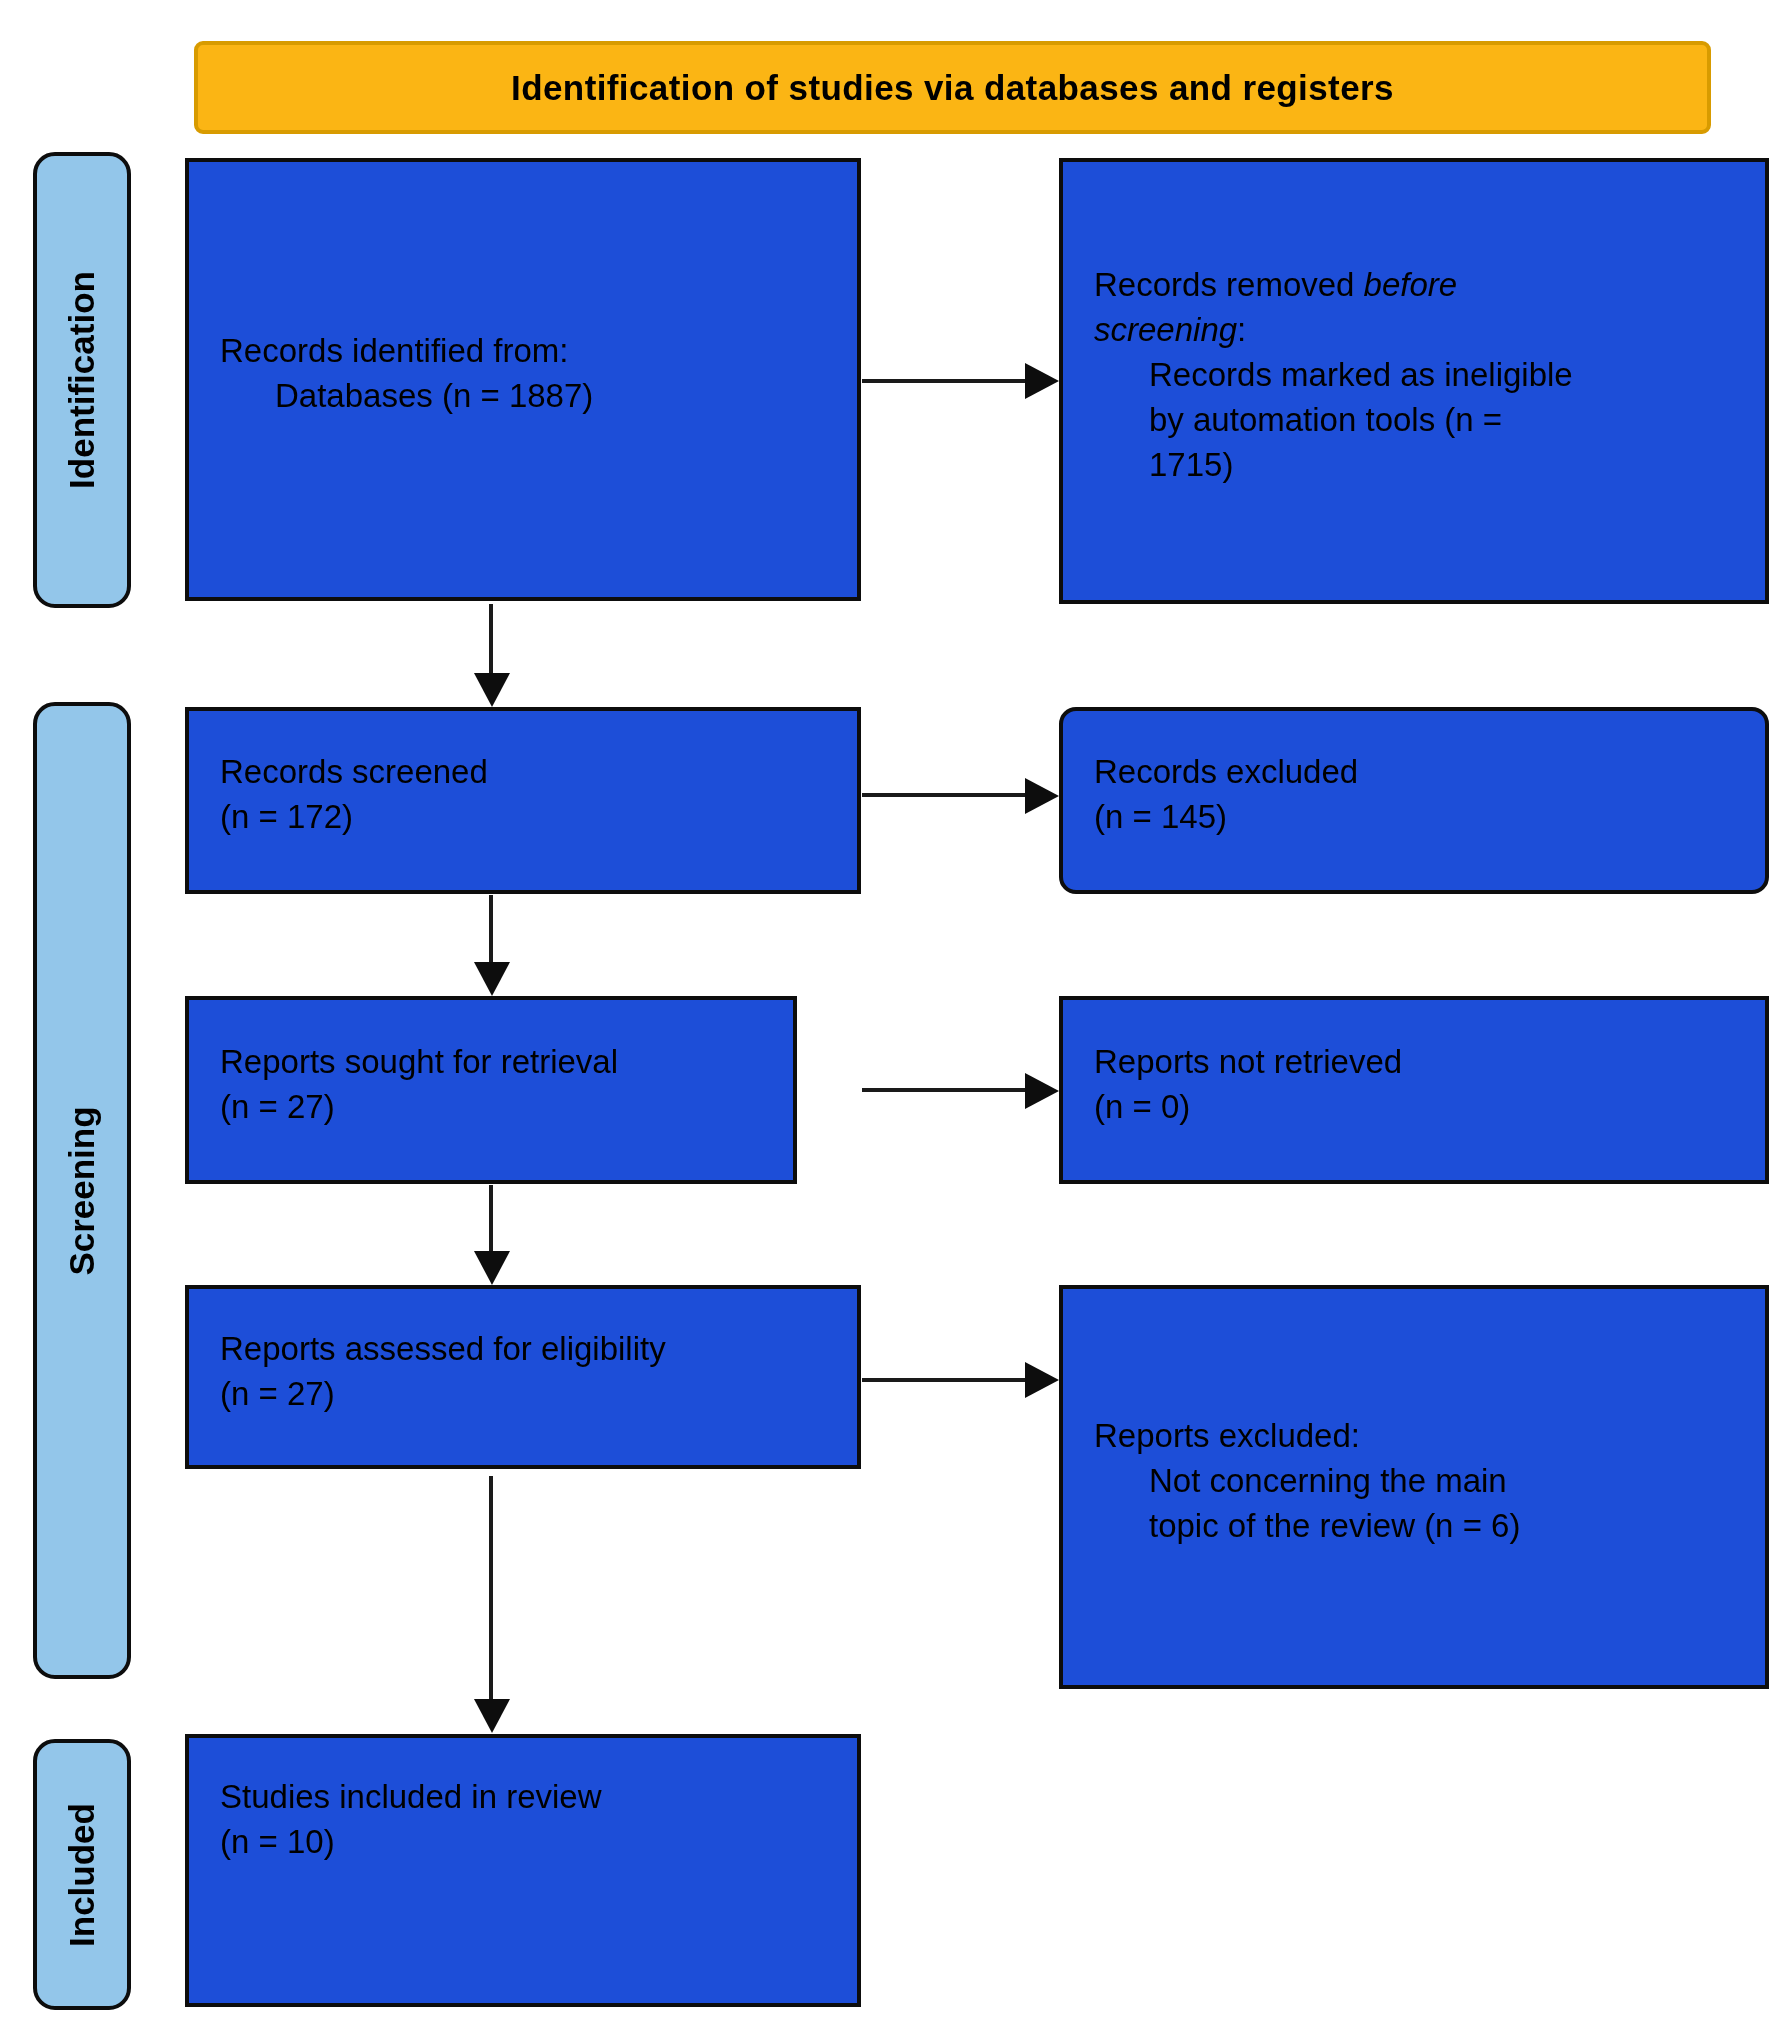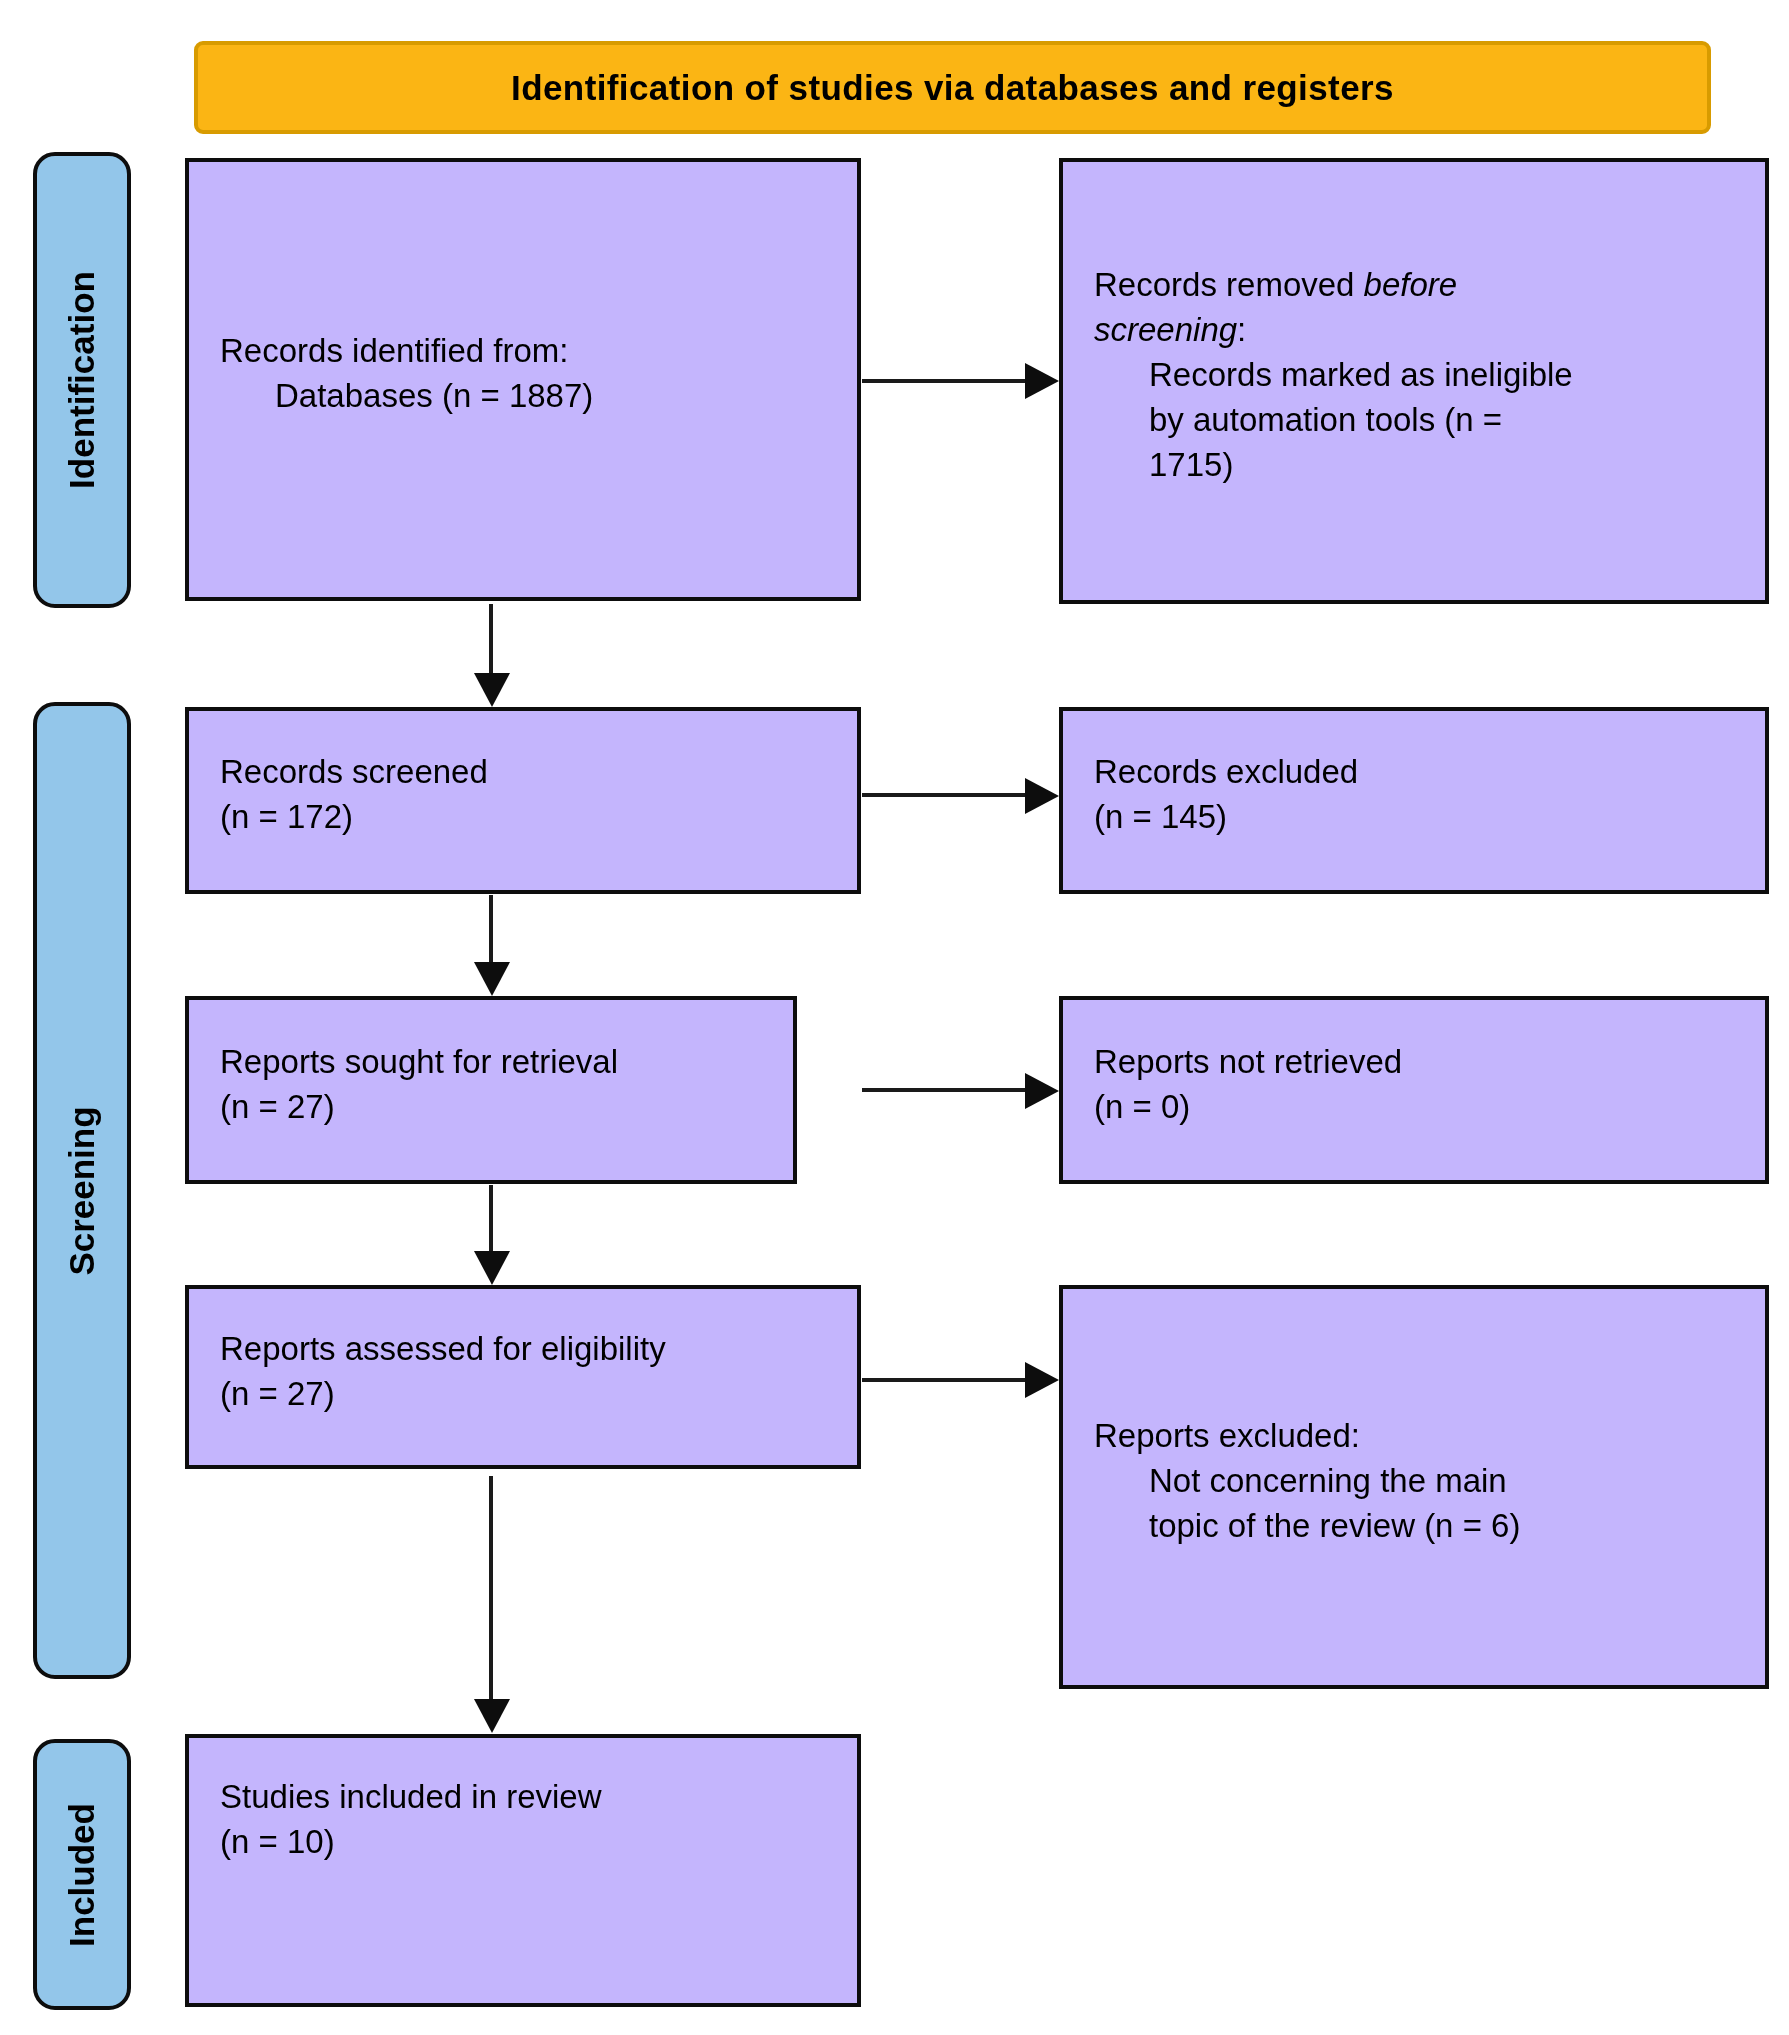--- a/index.html
+++ b/index.html
@@ -25,31 +25,31 @@
   }
   .stage .vtext {
     transform:rotate(-90deg); white-space:nowrap;
     font-weight:bold; font-size:35px;
   }
   #stage-identification { top:152px;  height:456px; }
   #stage-screening      { top:702px;  height:977px; }
   #stage-included       { top:1739px; height:271px; }
   
   .box {
-    position:absolute; background:#c4b5fd; border:4.4px solid #0d0d0d;
+    position:absolute; background:#1d4ed8; border:4.4px solid #0d0d0d;
     box-sizing:border-box; display:flex; flex-direction:column; justify-content:center;
     padding:15px 21px 26px 31px; font-size:33px; line-height:1.36;
   }
   .box .t { white-space:pre-line; }
   .box .d { white-space:pre-line; margin-left:55px; }
   .box .t em { font-style:italic; }
   #box-records-identified { left:185px;  top:158px;  width:676px; height:443px; }
   #box-records-removed    { left:1059px; top:158px;  width:710px; height:446px; }
   #box-records-screened   { left:185px;  top:707px;  width:676px; height:187px; }
-  #box-records-excluded   { left:1059px; top:707px;  width:710px; height:187px; }
+  #box-records-excluded   { left:1059px; top:707px;  width:710px; height:187px;border-radius:17px; }
   #box-reports-sought     { left:185px;  top:996px; width:612px; height:188px; }
   #box-reports-not-retrieved { left:1059px; top:996px; width:710px; height:188px; }
   #box-reports-assessed   { left:185px;  top:1285px; width:676px; height:184px; }
   #box-reports-excluded   { left:1059px; top:1285px; width:710px; height:404px; }
   #box-studies-included   { left:185px;  top:1734px; width:676px; height:273px;
                             justify-content:flex-start; padding-top:37px; }
   
   .h-line { position:absolute; height:3.7px; background:#1a1a1a; }
   .v-line { position:absolute; width:3.7px;  background:#1a1a1a; }
   .head-right {

